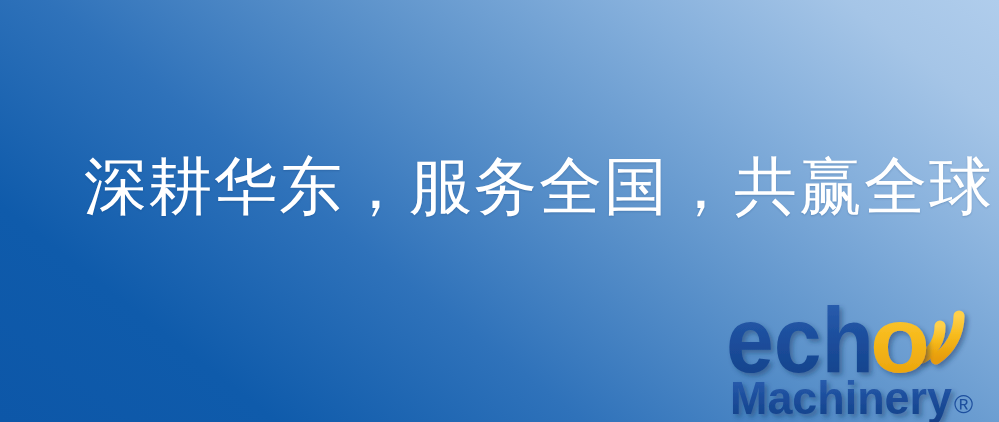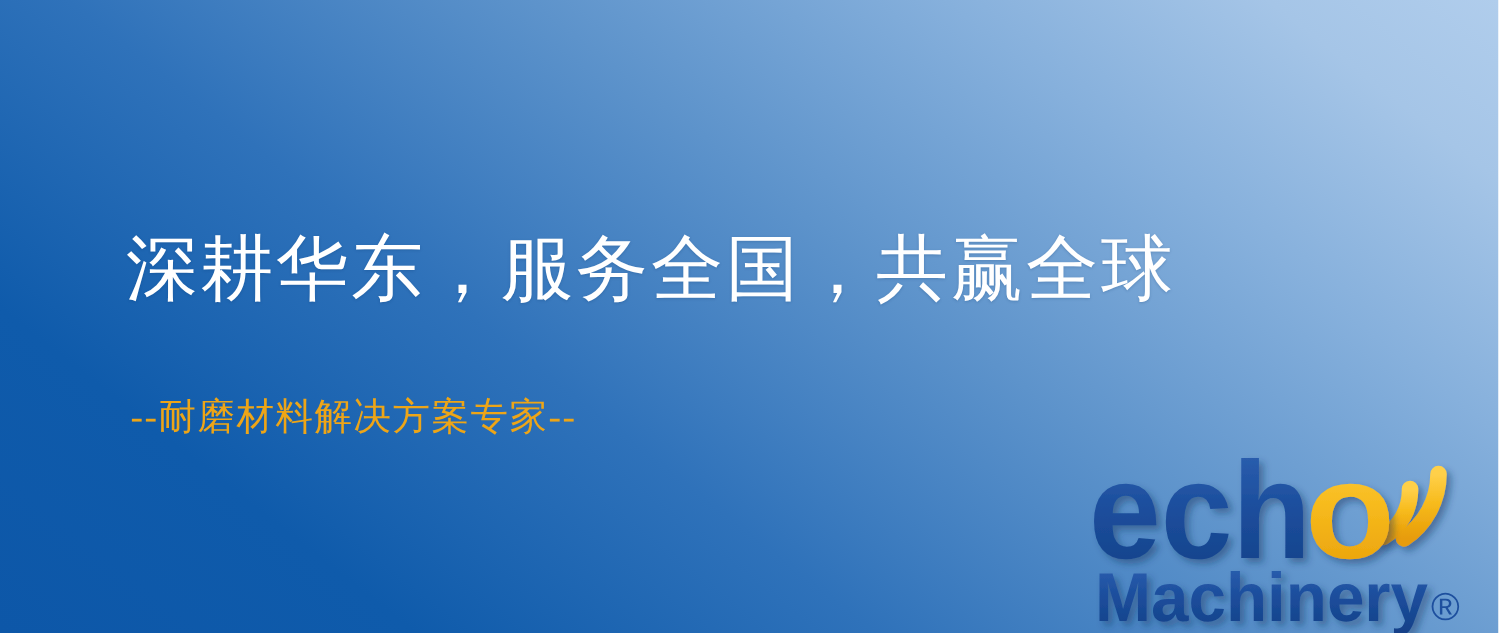--- a/index.html
+++ b/index.html
@@ -27,21 +27,21 @@
         #b0cdec 100%);
   }
 
   
   .headline {
     position: absolute;
     left: 84px;
     top: 156px;
     margin: 0;
     font-family: "Liberation Serif", "DejaVu Serif", serif;
-    font-size: 48px;
+    font-size: 63px;
     line-height: 1;
     font-weight: 400;
     color: #ffffff;
     letter-spacing: 2px;
     white-space: nowrap;
     text-shadow: 0 1px 2px rgba(10, 50, 100, 0.22);
   }
 
   
   .subtitle {
@@ -73,21 +73,20 @@
     height: 126px;
   }
 </style>
 </head>
 <body>
 
 <div class="banner">
 
   <h1 class="headline">深耕华东，服务全国，共赢全球</h1>
 
-  <p class="subtitle">--耐磨材料解决方案专家--</p>
 
   <div class="logo">
     <svg class="logo-svg" viewBox="0 0 255 126" xmlns="http://www.w3.org/2000/svg">
       <defs>
         <filter id="dropsh" x="-30%" y="-30%" width="180%" height="180%">
           <feDropShadow dx="3" dy="3" stdDeviation="2.4" flood-color="#13365f" flood-opacity="0.45"></feDropShadow>
         </filter>
         <linearGradient id="blueGrad" x1="0" y1="0" x2="0" y2="1">
           <stop offset="0%" stop-color="#2f63b4"></stop>
           <stop offset="45%" stop-color="#1d4f9e"></stop>

